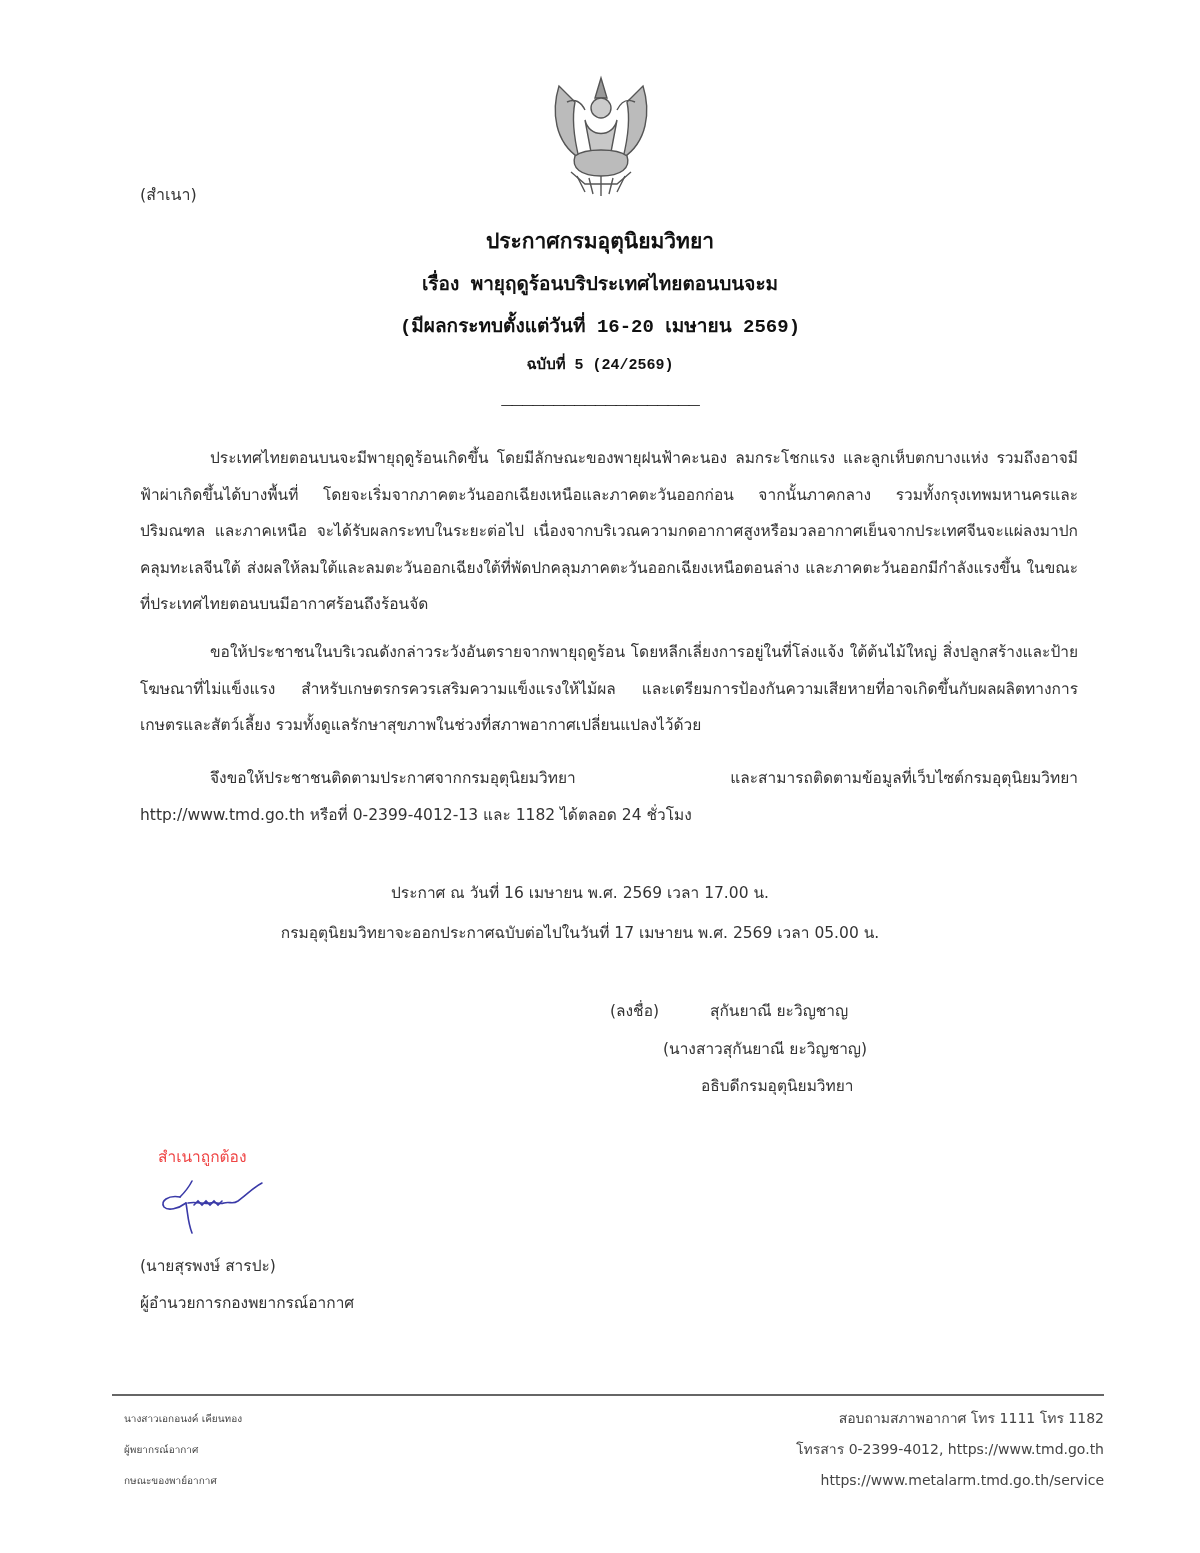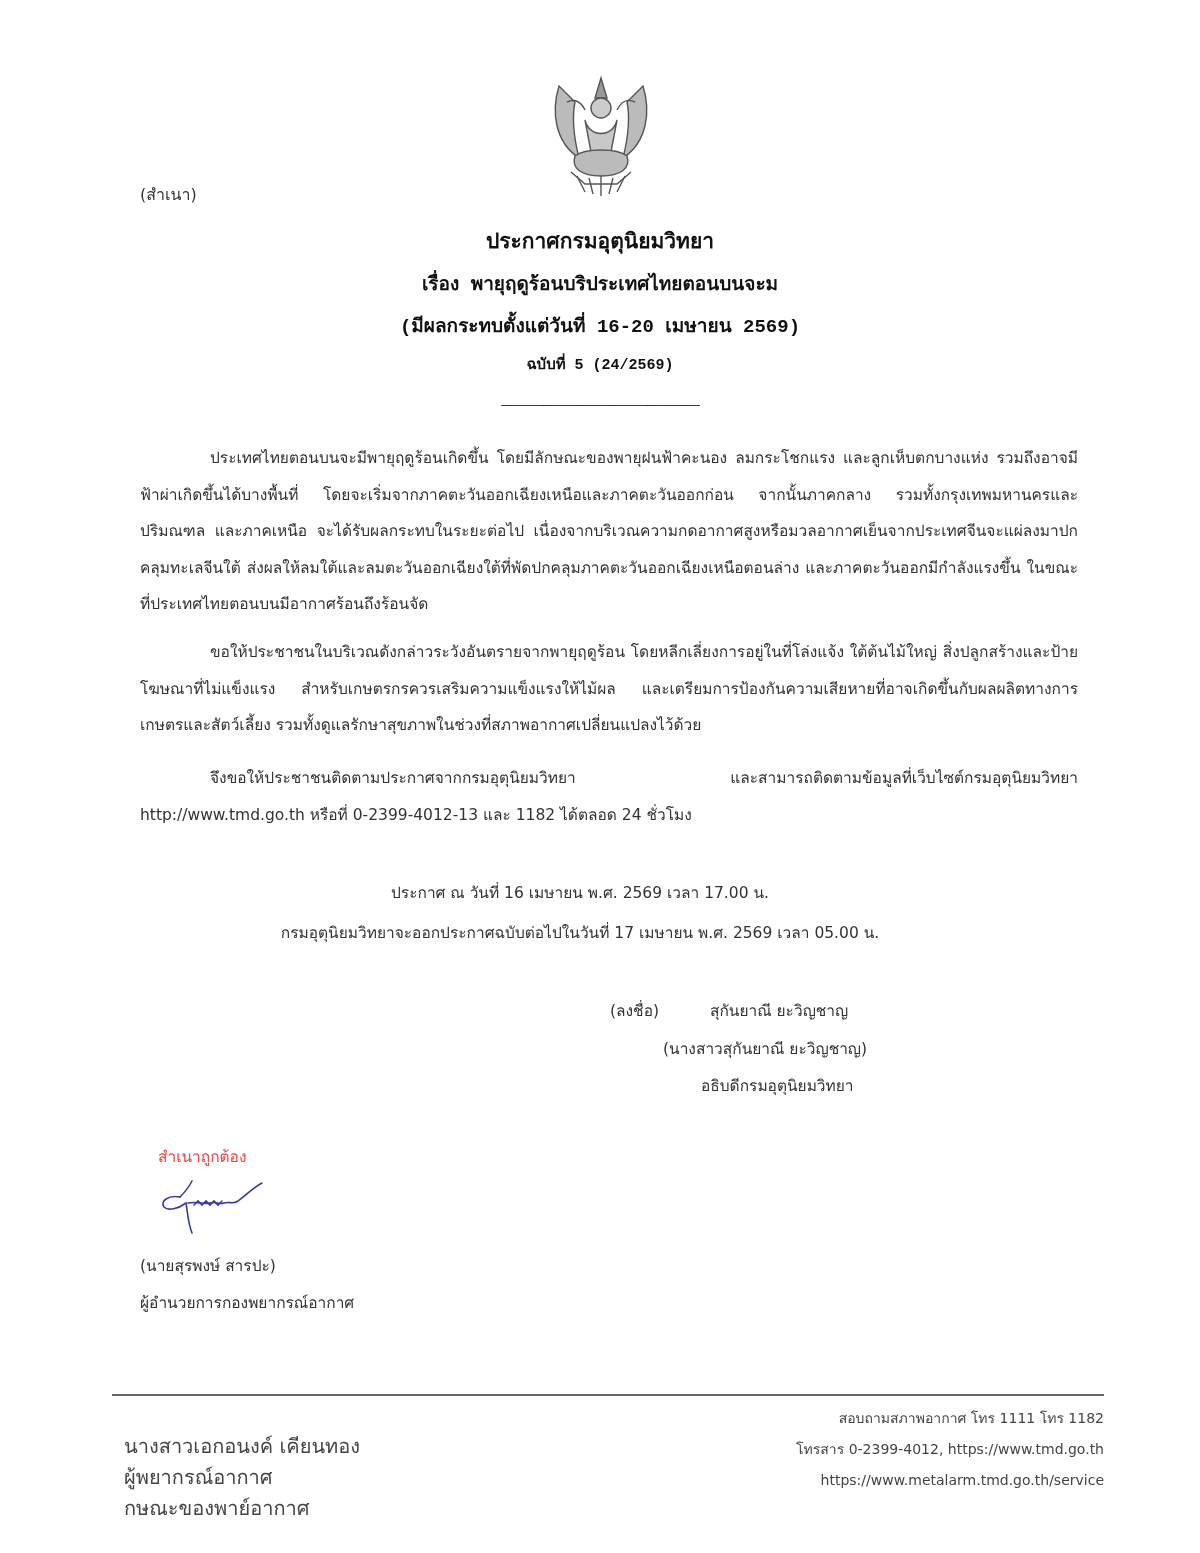--- a/index.html
+++ b/index.html
@@ -25,21 +25,21 @@
     .sig { font-size: 15.5px; color: #333; }
     .sig-label { left: 610px; top: 998px; }
     .sig-name { left: 710px; top: 998px; }
     .sig-full { left: 663px; top: 1036px; }
     .sig-pos { left: 686px; top: 1073px; margin-left: 15px; }
     .certified { left: 158px; top: 1144px; font-size: 15.5px; color: #ef4444; }
     .signature { left: 158px; top: 1175px; width: 110px; height: 60px; }
     .cert-name { left: 140px; top: 1253px; font-size: 15.5px; color: #333; }
     .cert-pos { left: 140px; top: 1290px; font-size: 15.5px; color: #333; }
     .footer-rule { left: 112px; top: 1394px; width: 992px; height: 2px; background: #666; }
-    .footer-left { left: 124px; top: 1403px; font-size: 20px; color: #444; line-height: 31px; margin-top: 28px; }
+    .footer-left { left: 124px; top: 1403px; font-size: 10px; color: #444; line-height: 31px; }
     .footer-right { right: 96px; top: 1403px; font-size: 14px; color: #444; line-height: 31px; text-align: right; }
   </style>
 </head>
 <body>
 
 <div class="abs emblem">
   <svg width="112" height="128" viewBox="0 0 112 128">
     <g fill="none" stroke="#555" stroke-width="1.4">
       <path d="M14 14 C6 40, 10 70, 34 86 C30 70, 26 50, 30 30 Z" fill="#bbb"></path>
       <path d="M98 14 C106 40, 102 70, 78 86 C82 70, 86 50, 82 30 Z" fill="#bbb"></path>

